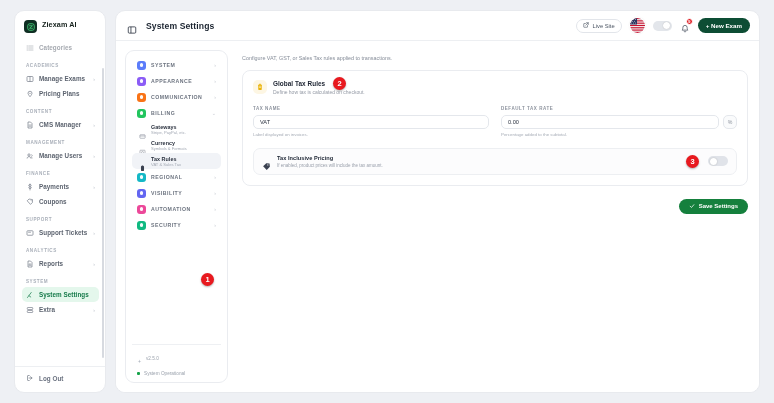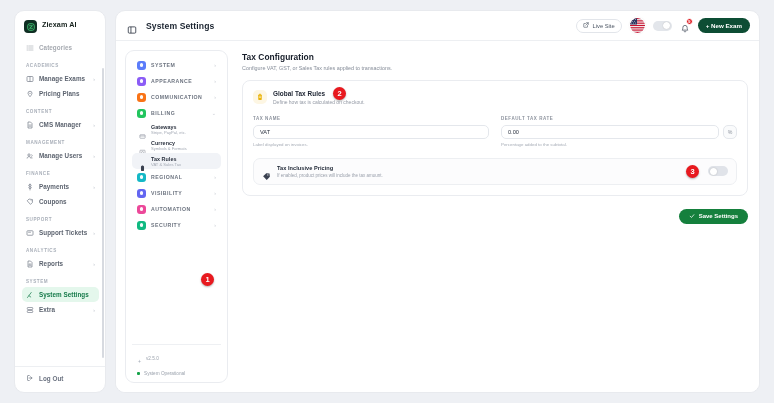--- a/index.html
+++ b/index.html
@@ -627,21 +627,20 @@
             <span class="pf-text">v2.5.0</span>
           </div>
           <div class="pf-row">
             <span class="pf-dot"></span>
             <span class="pf-text">System Operational</span>
           </div>
         </div>
       </nav>
 
       <section class="content">
-        <h1 class="page-title">Tax Configuration</h1>
         <p class="page-sub">Configure VAT, GST, or Sales Tax rules applied to transactions.</p>
 
         <div class="card">
           <div class="card-head">
             <span class="card-ico">
               <svg width="8" height="8" viewBox="0 0 16 16">
                   <rect x="4.5" y="3" width="7" height="11" rx="1.4" fill="#eab308"></rect>
                   <rect x="6.2" y="1.4" width="3.6" height="2.2" rx=".8" fill="#eab308"></rect>
                   <path d="M6.6 6.5h2.8M6.6 9h2.8" stroke="#fdf6e3" stroke-width="1.1" stroke-linecap="round"></path>
                 </svg>

